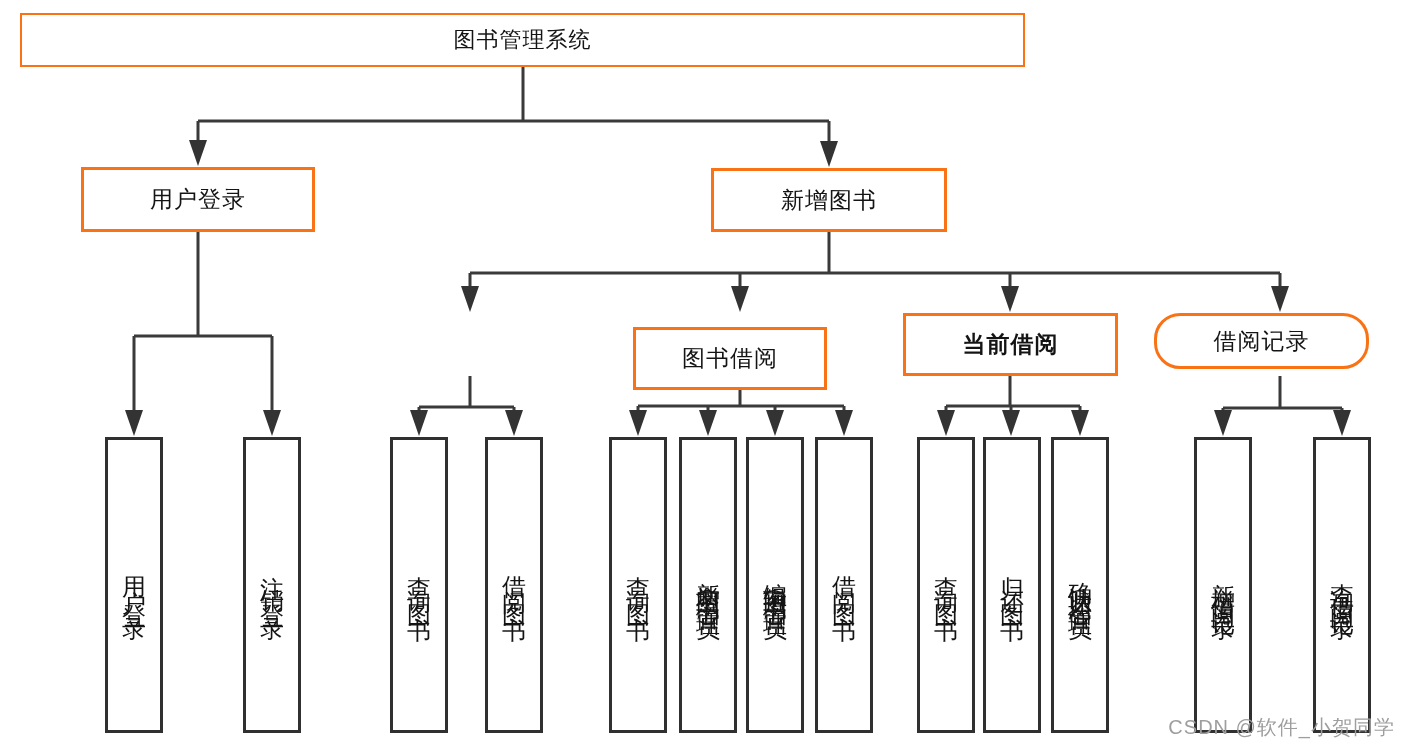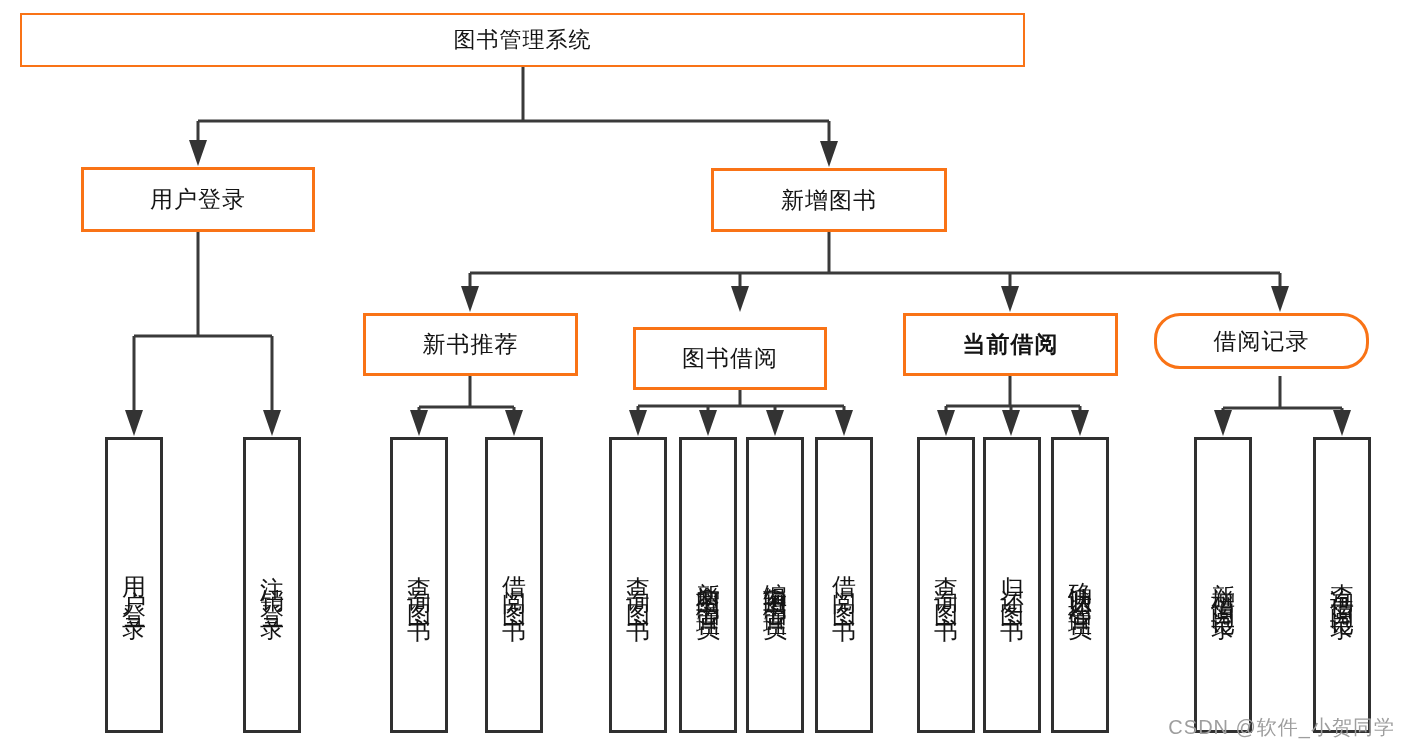--- a/index.html
+++ b/index.html
@@ -99,23 +99,20 @@
     <span>图书管理系统</span>
   </div>
 
   <div class="node" style="left:81px;top:167px;width:234px;height:65px;">
     <span>用户登录</span>
   </div>
   <div class="node" style="left:711px;top:168px;width:236px;height:64px;">
     <span>新增图书</span>
   </div>
 
-  <div class="node" style="left:363px;top:313px;width:215px;height:63px;">
-    <span>新书推荐</span>
-  </div>
   <div class="node" style="left:633px;top:327px;width:194px;height:63px;text-align:center;">
     <span>图书借阅</span>
   </div>
   <div class="node" style="left:903px;top:313px;width:215px;height:63px;font-weight:bold;">
     <span>当前借阅</span>
   </div>
   <div class="node" style="left:1154px;top:313px;width:215px;height:56px;border-radius:26px;">
     <span>借阅记录</span>
   </div>
 

